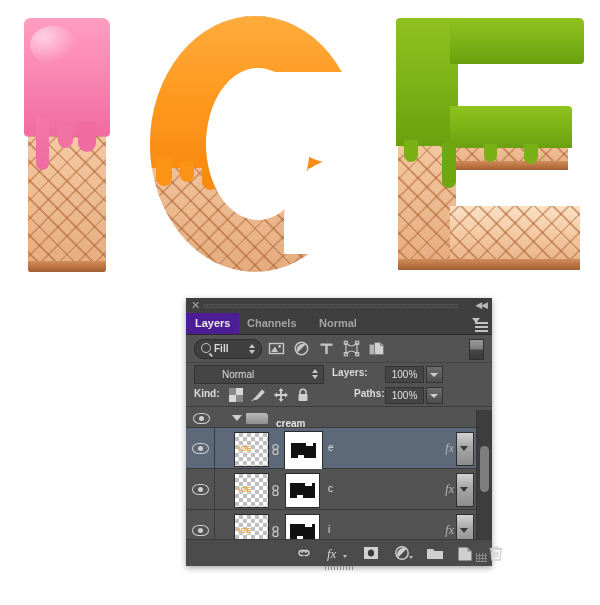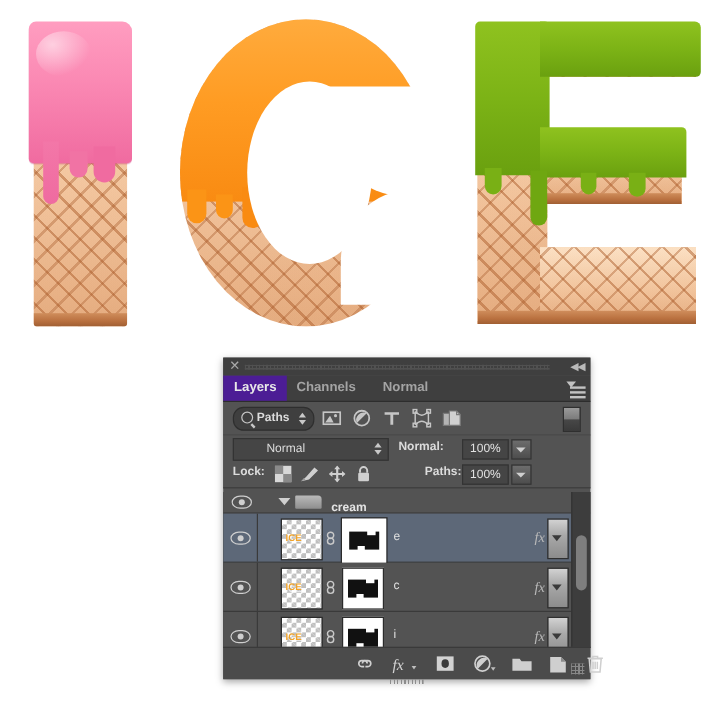--- a/index.html
+++ b/index.html
@@ -230,21 +230,21 @@
         <b></b>
           <i style="margin-top:5px"></i>
           <i></i>
           <i></i>
       </div>
     </div>
 
     <div id="filterrow">
       <div id="kind">
         <span class="mag"></span>
-        <span class="lbl">Paths</span>
+        <span class="lbl">Fill</span>
         <span class="arrows">
             <b class="up"></b>
             <b class="dn"></b>
           </span>
       </div>
 
       <span class="ficon" style="left:82px;">
         <svg width="17" height="17" viewBox="0 0 17 17">
             <rect x="1.5" y="3.5" width="14" height="10" fill="none" stroke="#c6c6c6" stroke-width="1.4"></rect>
             <polygon points="3,12 7,6.5 10,12" fill="#c6c6c6"></polygon>
@@ -282,29 +282,29 @@
     </div>
 
     <div id="blendrow">
       <div id="blend">
         <span class="t">Normal</span>
         <span class="ar">
             <b class="up"></b>
             <b class="dn"></b>
           </span>
       </div>
-      <span class="fieldlabel" style="left:146px;top:4px;">Normal:</span>
+      <span class="fieldlabel" style="left:146px;top:4px;">Layers:</span>
       <span class="numfield" style="left:199px;top:3px;">100%</span>
       <span class="numdrop" style="left:240px;top:3px;">
           <b></b>
         </span>
     </div>
 
     <div id="lockrow">
-      <span class="fieldlabel" style="left:8px;top:3px;">Lock:</span>
+      <span class="fieldlabel" style="left:8px;top:3px;">Kind:</span>
       <span class="lockicon" style="left:43px;">
         <svg width="14" height="14" viewBox="0 0 14 14">
             <rect width="14" height="14" fill="#d8d8d8"></rect>
             <rect x="0" y="0" width="7" height="7" fill="#8a8a8a"></rect>
             <rect x="7" y="7" width="7" height="7" fill="#8a8a8a"></rect>
           </svg>
       </span>
       <span class="lockicon" style="left:64px;width:17px;">
         <svg width="17" height="14" viewBox="0 0 17 14">
             <path d="M1 13 L5 9.5 L12 1.5 L15 4 L7.5 11.5 Z" fill="#cfcfcf"></path>

